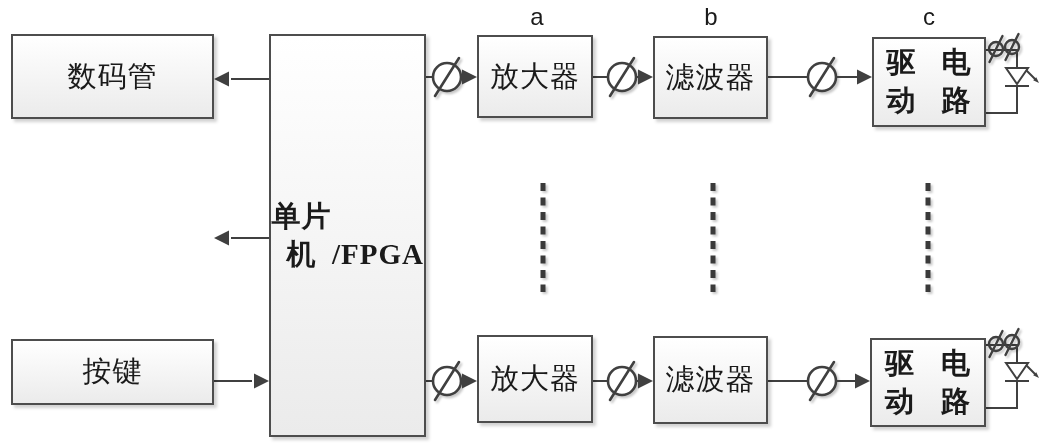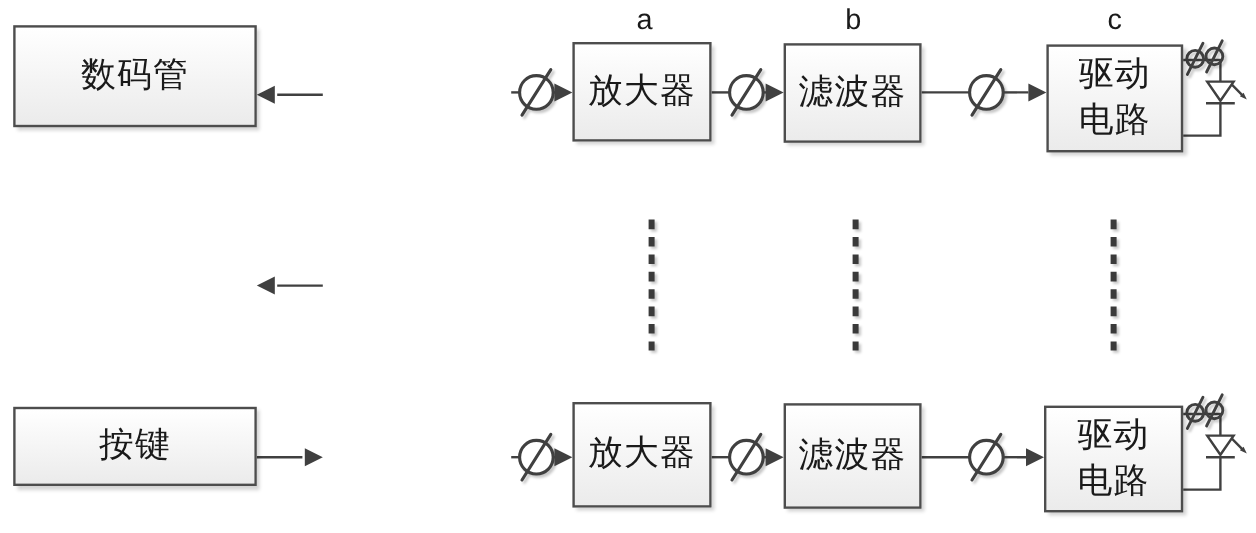--- a/index.html
+++ b/index.html
@@ -20,21 +20,21 @@
   .dashes{stroke:#3a3a3a;stroke-width:5;stroke-dasharray:8 6.5;fill:none;}
   .shadowed{filter:drop-shadow(2px 2px 1px rgba(0,0,0,0.22));}
   .box{
     position:absolute;z-index:1;box-sizing:border-box;
     border:2px solid var(--box-border,#4d4d4d);
     background:linear-gradient(180deg,var(--box-fill-top,#ffffff) 0%,var(--box-fill-bottom,#ebebeb) 100%);
     box-shadow:3px 3px 3px rgba(0,0,0,0.18);
     display:flex;align-items:center;justify-content:center;text-align:center;
     color:var(--text,#1a1a1a);font-size:29px;letter-spacing:1px;line-height:1.3;
   }
-  .stack{display:flex;flex-direction:column;align-items:flex-end;}
+  .stack{display:flex;align-items:flex-end;font-weight:bold;}
   .col-label{
     position:absolute;z-index:1;transform:translateX(-50%);
     font-family:"Liberation Sans","DejaVu Sans",sans-serif;
     font-size:24px;color:var(--text,#1a1a1a);
   }
 </style>
 </head>
 <body>
 
 <div id="canvas">
@@ -126,27 +126,33 @@
       <use href="#emit" transform="translate(1039,378)"></use>
     </g>
 
     <g>
       <path class="dashes shadowed" d="M543,183 V292"></path>
       <path class="dashes shadowed" d="M713,183 V292"></path>
       <path class="dashes shadowed" d="M928,183 V292"></path>
     </g>
   </svg>
 
-  <div class="box" style="left:11px;top:21px;width:203px;height:85px">
+  <div class="box" style="left:11px;top:34px;width:203px;height:85px">
     <span>数码管</span>
   </div>
   <div class="box" style="left:11px;top:339px;width:203px;height:66px">
     <span>按键</span>
   </div>
 
+  <div class="box" style="left:269px;top:34px;width:157px;height:403px">
+    <div class="stack">
+      <span>单片机</span>
+      <span>/FPGA</span>
+    </div>
+  </div>
 
   <div class="col-label" style="left:537px;top:3px">a</div>
   <div class="col-label" style="left:711px;top:3px">b</div>
   <div class="col-label" style="left:929px;top:3px">c</div>
 
   <div class="box" style="left:477px;top:35px;width:116px;height:83px">
     <span>放大器</span>
   </div>
   <div class="box" style="left:653px;top:36px;width:115px;height:83px">
     <span>滤波器</span>

